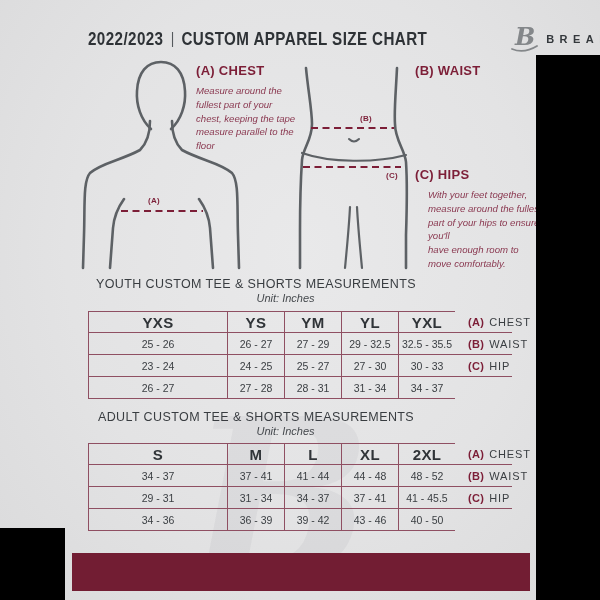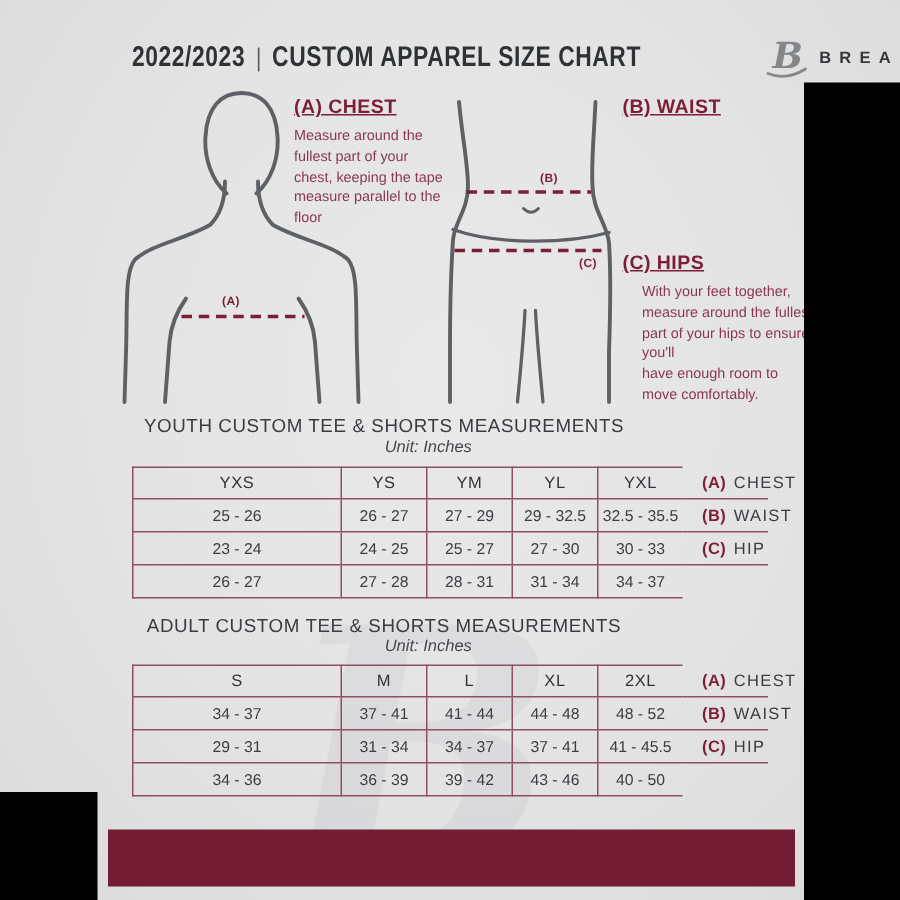--- a/index.html
+++ b/index.html
@@ -20,33 +20,33 @@
   .header-row{position:absolute;left:88px;top:24px;width:424px;display:flex;justify-content:space-between;align-items:center;height:30px;}
   .title-group{display:flex;align-items:center;gap:9px;transform:scaleX(.8);transform-origin:left center;white-space:nowrap;}
   .title-group .season,.title-group .main-title{font-weight:bold;font-size:19px;color:#2e3236;letter-spacing:.5px;}
   .title-group .pipe{font-size:17px;color:#55595d;font-weight:normal;}
   .brand-group{display:flex;align-items:center;gap:8px;}
   .logo-mark{position:relative;width:26px;height:28px;}
   .logo-b{font-family:"DejaVu Serif",serif;font-style:italic;font-weight:bold;font-size:24px;line-height:24px;color:#84878a;display:block;text-align:center;}
   .logo-swoosh{position:absolute;left:-2px;bottom:0;}
   .brand-name{font-weight:bold;font-size:11px;letter-spacing:5.5px;color:#34383c;}
   
-  .instr-head{position:absolute;font-weight:bold;font-size:13px;letter-spacing:.3px;color:var(--maroon);text-decoration:underline;}
-  .desc{position:absolute;font-size:9.6px;line-height:13.8px;color:var(--maroon-soft);white-space:pre-line;}
+  .instr-head{position:absolute;font-weight:bold;font-size:13px;letter-spacing:.3px;color:var(--maroon);}
+  .desc{position:absolute;font-style:italic;font-size:9.6px;line-height:13.8px;color:var(--maroon-soft);white-space:pre-line;}
   
   #diagram-svg{position:absolute;left:0;top:0;pointer-events:none;}
   .dash-label{position:absolute;font-weight:bold;font-size:8px;color:var(--maroon);letter-spacing:.3px;}
   
   .tbl-title{position:absolute;left:0;width:512px;text-align:center;font-weight:normal;font-size:12.5px;letter-spacing:.4px;color:#393d41;}
   .tbl-unit{position:absolute;left:0;width:571px;text-align:center;font-style:italic;font-size:11px;color:#45494d;}
   .tbl{position:absolute;left:88px;display:grid;grid-template-columns:139px 57px 57px 57px 57px 57px;grid-auto-rows:22px;z-index:2;}
   .tc{display:flex;align-items:center;justify-content:center;font-size:10.5px;color:var(--ink);border-bottom:1px solid var(--line);box-sizing:border-box;}
   .tc.top{border-top:1px solid var(--line);}
   .tc.vline{border-left:1px solid var(--line);}
-  .tc.hdr{font-weight:normal;font-size:11px;letter-spacing:.4px;color:#303438;}
+  .tc.hdr{font-weight:bold;font-size:15px;letter-spacing:.4px;color:#303438;}
   .tc.lbl{justify-content:flex-start;padding-left:13px;letter-spacing:.9px;font-size:11px;}
   .tc.lbl .pfx{color:var(--maroon);font-weight:bold;margin-right:5px;letter-spacing:.3px;}
   
   .watermark{position:absolute;left:190px;top:398px;font-family:"DejaVu Serif",serif;font-style:italic;font-weight:bold;font-size:215px;line-height:200px;color:rgba(60,60,70,0.05);z-index:1;}
   .footer-bar{position:absolute;left:72px;top:553px;width:458px;height:38px;background:#721d33;z-index:3;}
   .bg-black-right{position:absolute;left:536px;top:55px;width:64px;height:545px;background:#000;z-index:6;}
   .bg-black-bottom-left{position:absolute;left:0;top:528px;width:65px;height:72px;background:#000;z-index:6;}
 </style>
 </head>
 <body>

